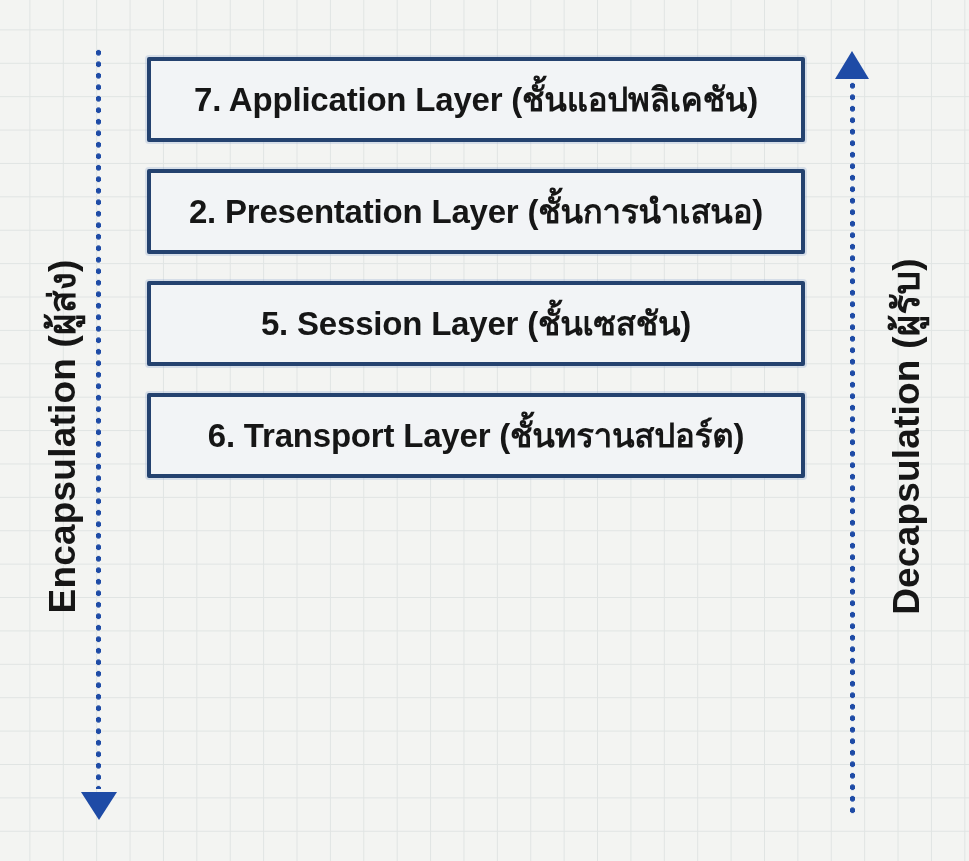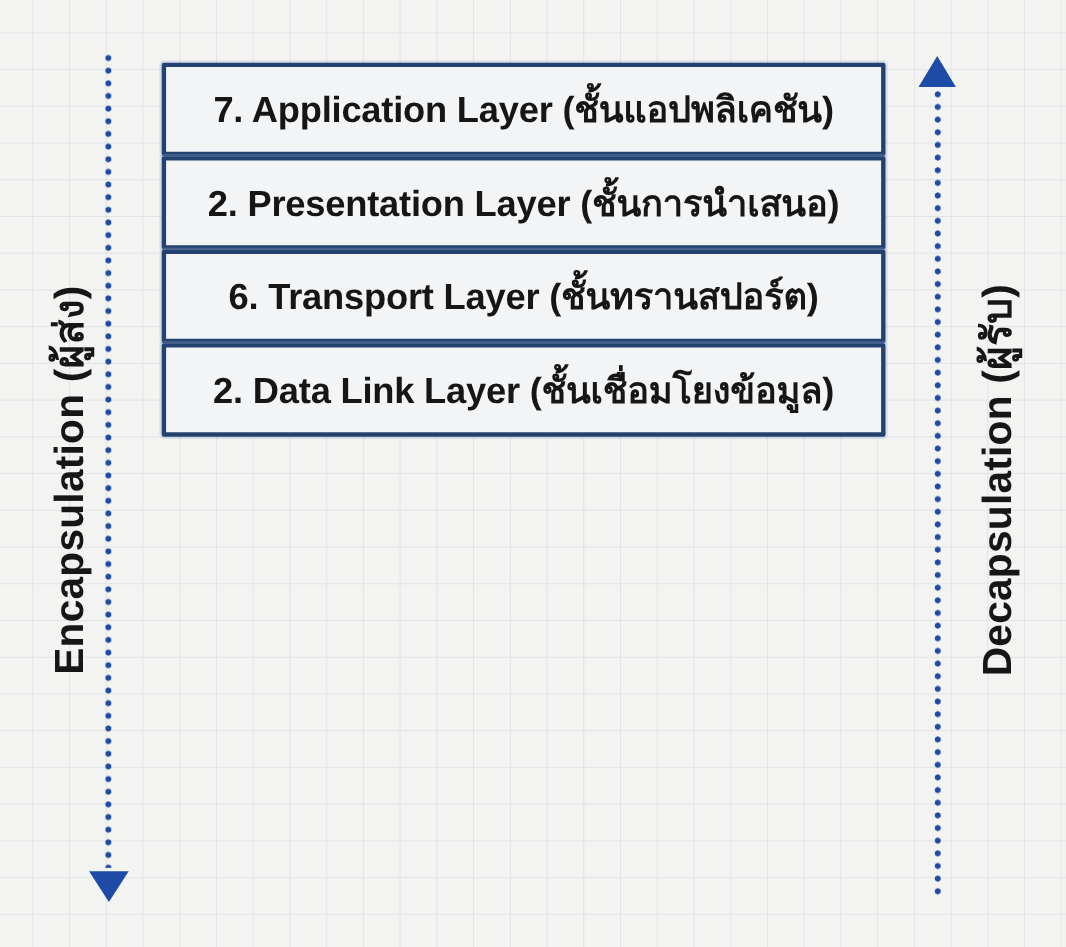--- a/index.html
+++ b/index.html
@@ -21,21 +21,21 @@
     background-color:var(--background);
     background-image:
       linear-gradient(to right, var(--grid-line) 1px, transparent 1px),
       linear-gradient(to bottom, var(--grid-line) 1px, transparent 1px);
     background-size:33.4px 33.4px;
     background-position:-4px -4px;
   }
   .layers-stack{
     position:absolute;
     left:147px;top:57px;width:658px;
-    display:flex;flex-direction:column;
+    display:flex;flex-direction:column;gap:27px;
   }
   .layer-box{
     height:85px;
     background:var(--box-fill);
     border:4px solid var(--box-border);
     border-radius:2px;
     box-shadow:0 0 0 2px rgba(140,165,210,0.28);
     display:flex;align-items:center;justify-content:center;
   }
   .layer-label{
@@ -104,20 +104,20 @@
   <div class="arrowhead arrowhead-up"></div>
 
   <div class="layers-stack">
     <div class="layer-box">
       <span class="layer-label">7. Application Layer (ชั้นแอปพลิเคชัน)</span>
     </div>
     <div class="layer-box">
       <span class="layer-label">2. Presentation Layer (ชั้นการนำเสนอ)</span>
     </div>
     <div class="layer-box">
-      <span class="layer-label">6. Transport Layer (ชั้นทรานสปอร์ต)</span>
+      <span class="layer-label">5. Session Layer (ชั้นเซสชัน)</span>
     </div>
     <div class="layer-box">
-      <span class="layer-label">2. Data Link Layer (ชั้นเชื่อมโยงข้อมูล)</span>
+      <span class="layer-label">6. Transport Layer (ชั้นทรานสปอร์ต)</span>
     </div>
   </div>
 
 </div>
 
 </body></html>

